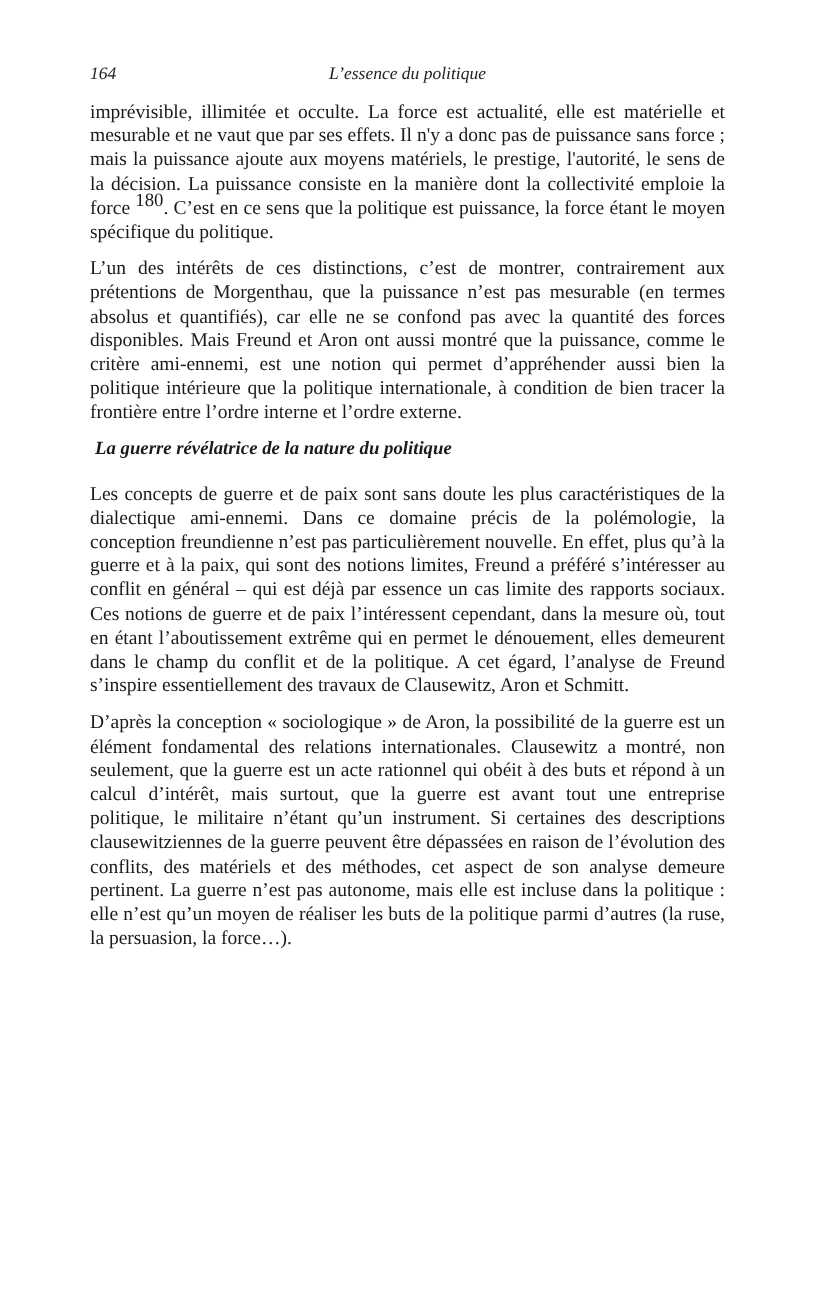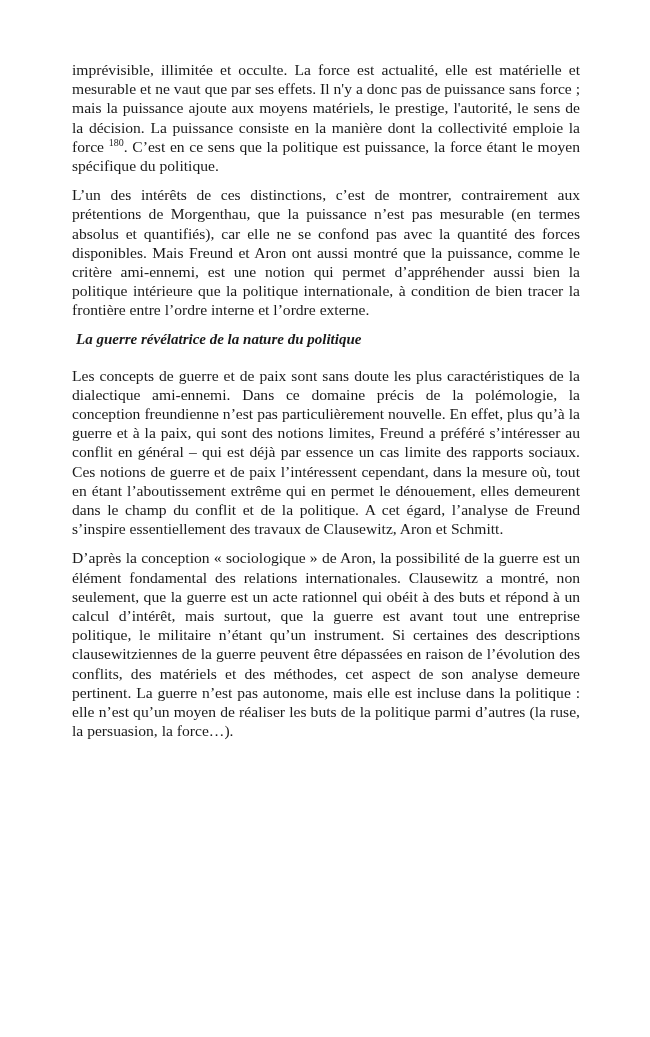--- a/index.html
+++ b/index.html
@@ -45,37 +45,41 @@
   }
   p.para {
     margin: 0 0 10px 0;
     font-size: 15.6px;
     line-height: 19.2px;
     text-align: justify;
     text-align-last: left;
     hyphens: none;
   }
   sup.footnote-ref {
-    font-size: 10px;
+    font-size: 15px;
     vertical-align: super;
     line-height: 0;
   }
   h3.section-heading {
     margin: 0 0 17px 4px;
     font-size: 15px;
     line-height: 19px;
     font-style: italic;
     font-weight: bold;
   }
 </style>
 </head>
 <body>
 
 <div class="page">
 
+  <div class="running-head">
+    <span class="page-number">164</span>
+    <span class="running-title">L’essence du politique</span>
+  </div>
 
   <div class="body-text">
 
     <p class="para"><span>imprévisible, illimitée et occulte. La force est actualité, elle est matérielle et mesurable et ne vaut que par ses effets. Il n'y a donc pas de puissance sans force ; mais la puissance ajoute aux moyens matériels, le prestige, l'autorité, le sens de la décision. La puissance consiste en la manière dont la collectivité emploie la force </span><sup class="footnote-ref">180</sup><span>. C’est en ce sens que la politique est puissance, la force étant le moyen spécifique du politique.</span></p>
 
     <p class="para">L’un des intérêts de ces distinctions, c’est de montrer, contrairement aux prétentions de Morgenthau, que la puissance n’est pas mesurable (en termes absolus et quantifiés), car elle ne se confond pas avec la quantité des forces disponibles. Mais Freund et Aron ont aussi montré que la puissance, comme le critère ami-ennemi, est une notion qui permet d’appréhender aussi bien la politique intérieure que la politique internationale, à condition de bien tracer la frontière entre l’ordre interne et l’ordre externe.</p>
 
     <h3 class="section-heading">La guerre révélatrice de la nature du politique</h3>
 
     <p class="para">Les concepts de guerre et de paix sont sans doute les plus caractéristiques de la dialectique ami-ennemi. Dans ce domaine précis de la polémologie, la conception freundienne n’est pas particulièrement nouvelle. En effet, plus qu’à la guerre et à la paix, qui sont des notions limites, Freund a préféré s’intéresser au conflit en général – qui est déjà par essence un cas limite des rapports sociaux. Ces notions de guerre et de paix l’intéressent cependant, dans la mesure où, tout en étant l’aboutissement extrême qui en permet le dénouement, elles demeurent dans le champ du conflit et de la politique. A cet égard, l’analyse de Freund s’inspire essentiellement des travaux de Clausewitz, Aron et Schmitt.</p>

